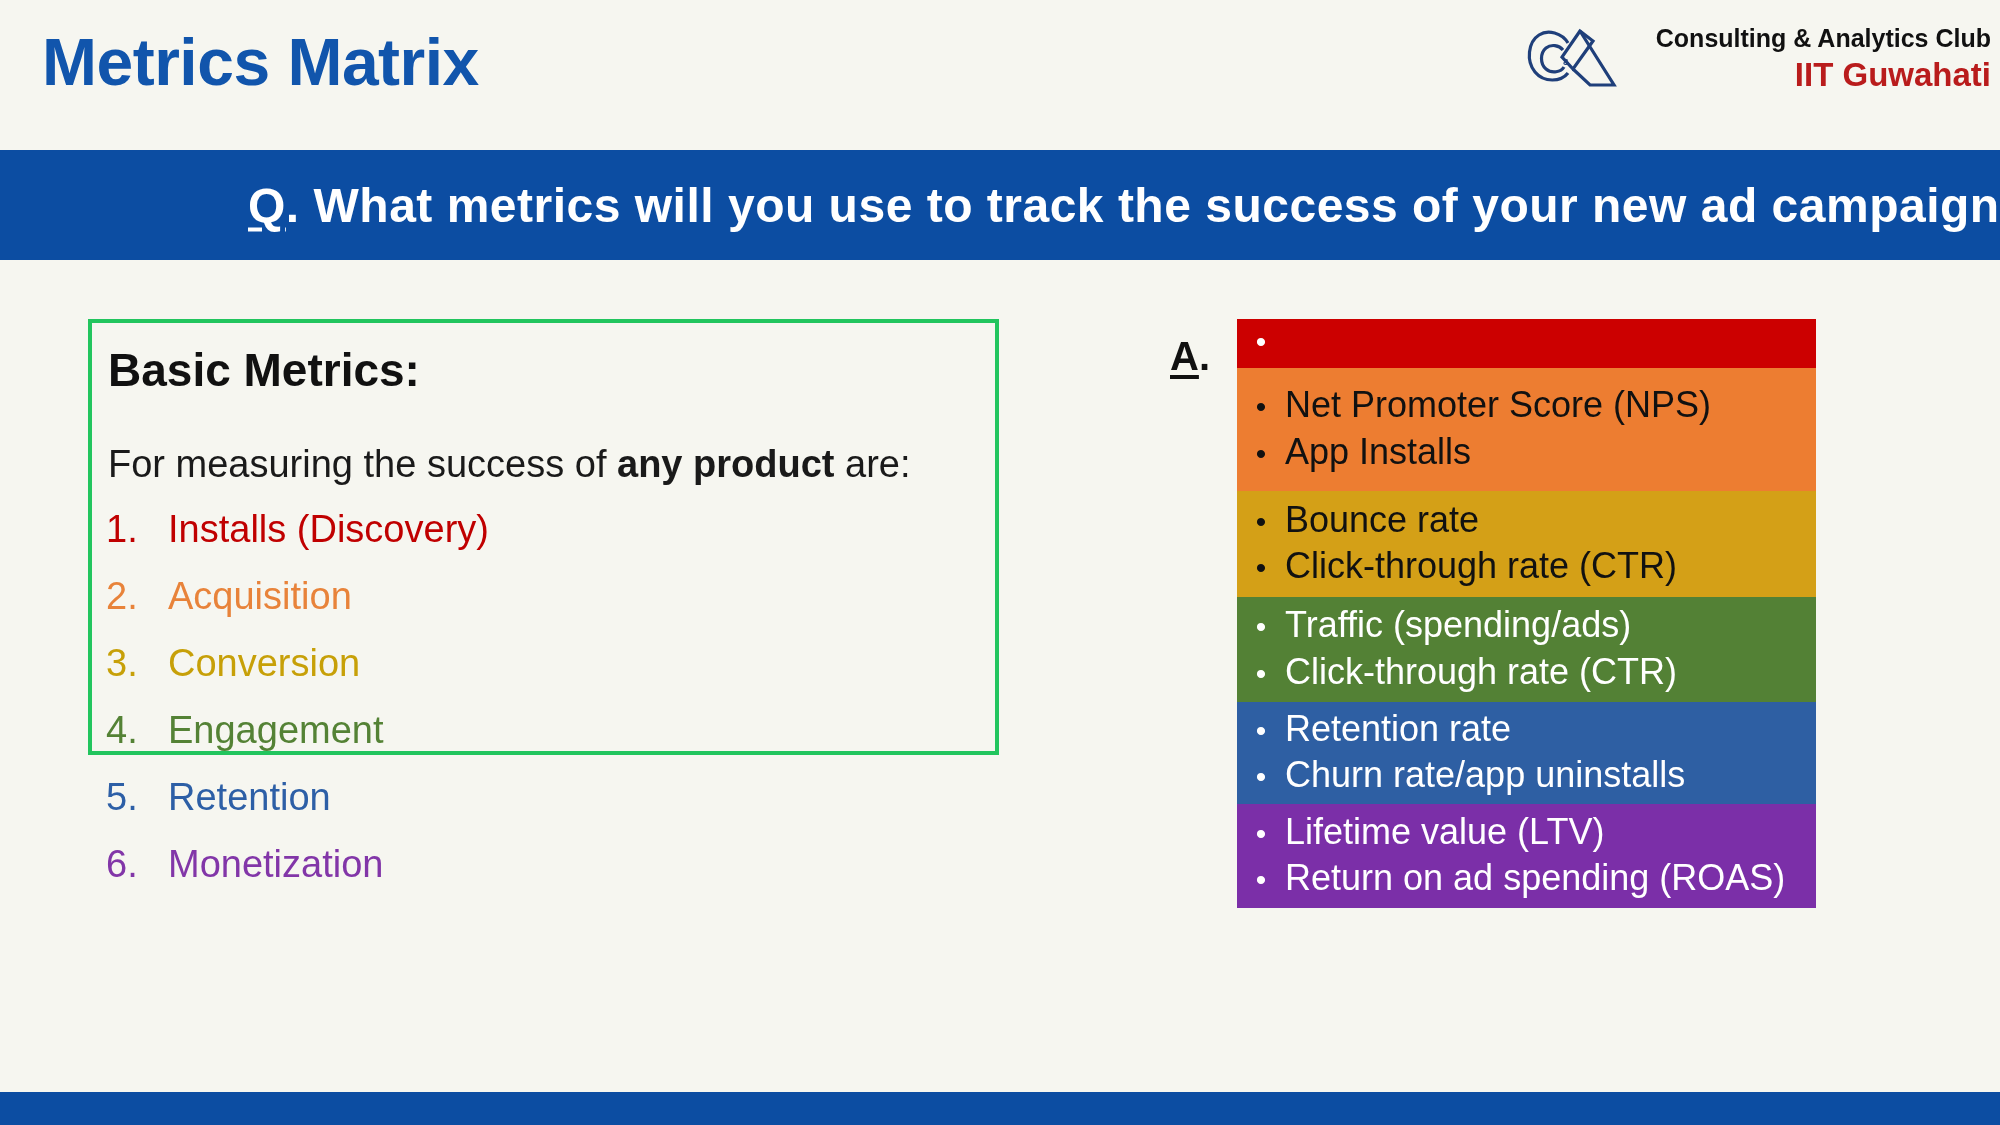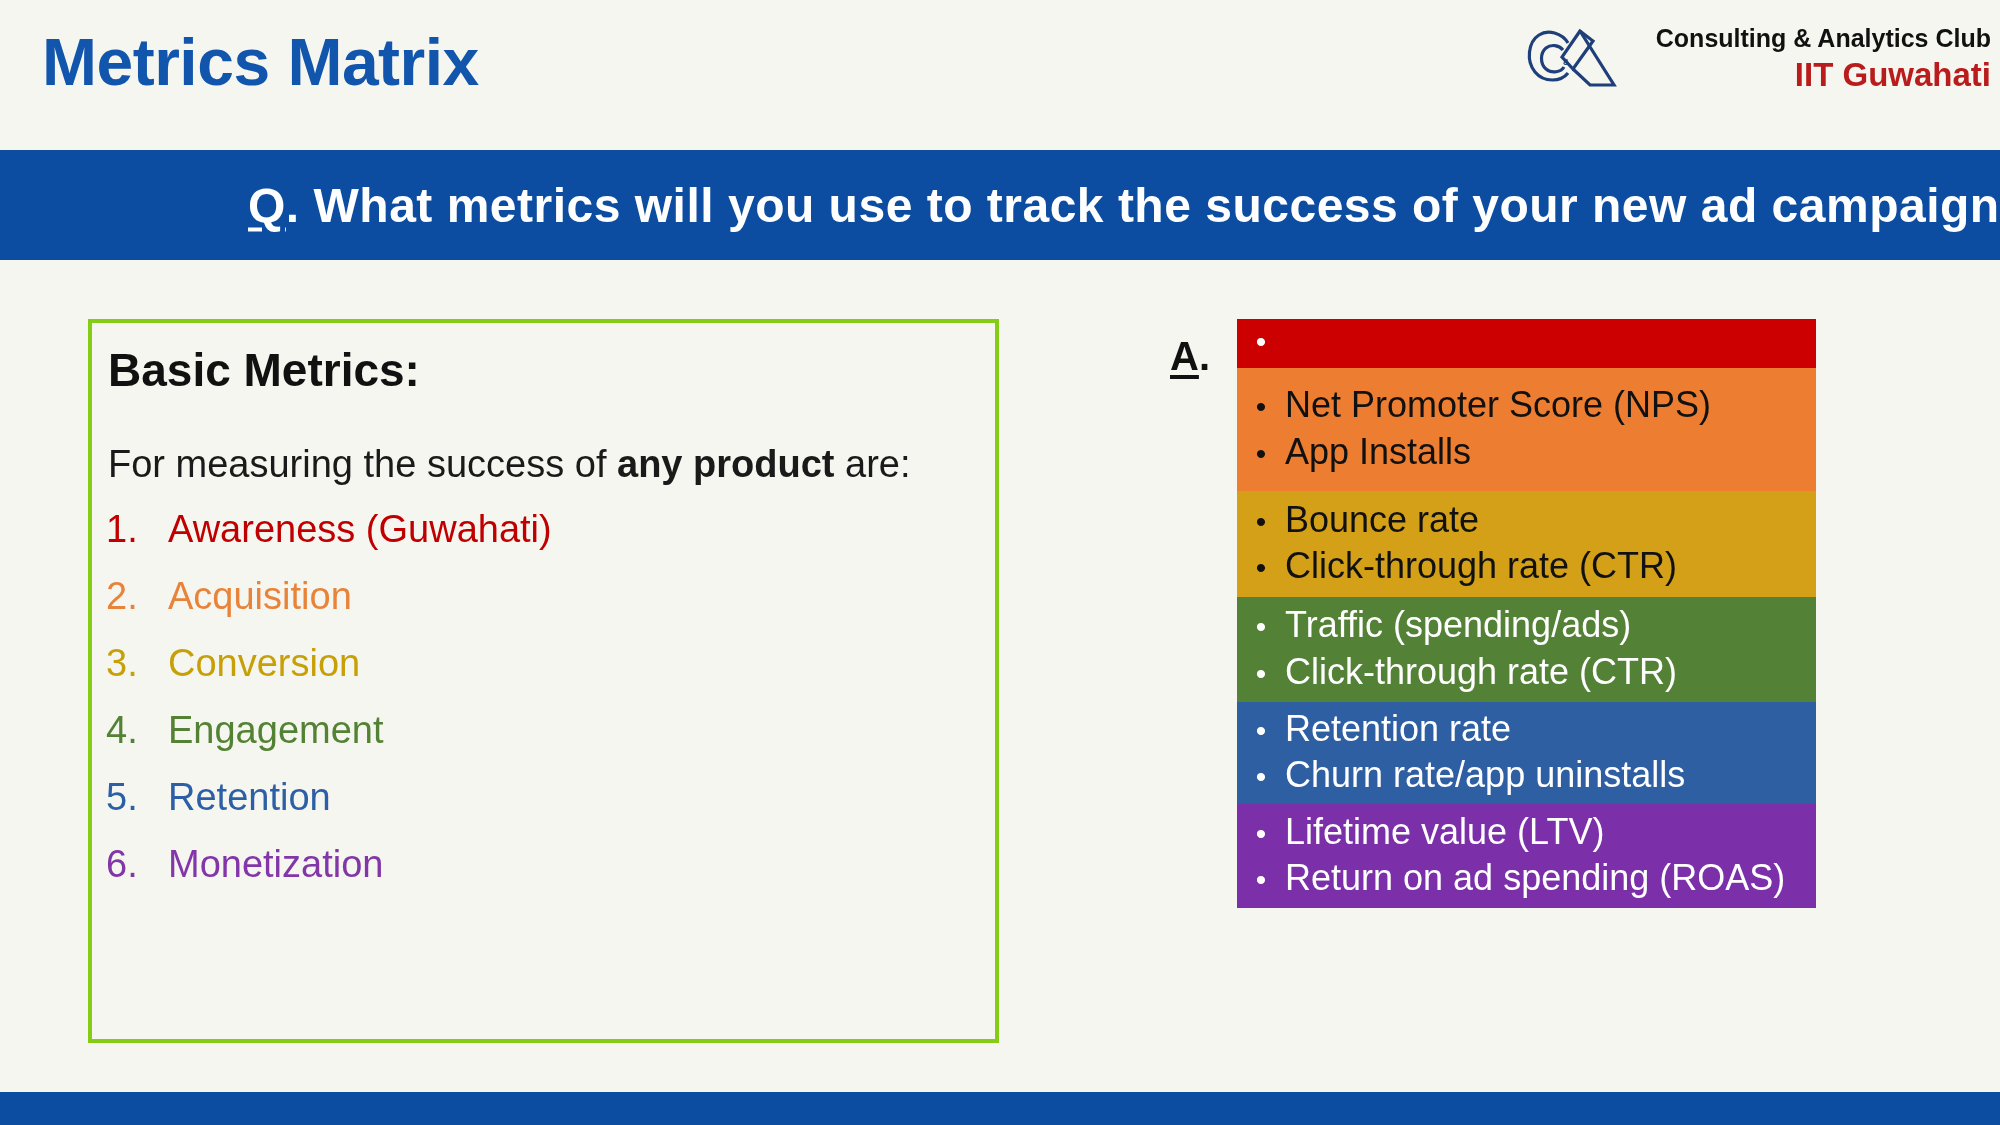--- a/index.html
+++ b/index.html
@@ -93,22 +93,22 @@
     text-decoration: underline;
     text-underline-offset: 6px;
   }
 
   
   .metrics-box {
     position: absolute;
     left: 88px;
     top: 319px;
     width: 911px;
-    height: 724px;
-    border: 4px solid #84cc16;
+    height: 436px;
+    border: 4px solid #22c55e;
     background: #f6f6f0;
     box-sizing: border-box;
   }
   .metrics-heading {
     position: absolute;
     left: 16px;
     top: 20px;
     font-size: 46px;
     font-weight: bold;
     color: #111111;
@@ -224,21 +224,21 @@
 </div>
 
 <div class="metrics-box">
   <div class="metrics-heading">Basic Metrics:</div>
   <div class="metrics-intro">
     <span>For measuring the success of </span><b>any product</b><span> are:</span>
   </div>
   <div class="metrics-list" id="metrics-list">
       <div class="metric-item" style="color: rgb(192, 0, 0);">
         <span class="metric-num">1.</span>
-        <span class="metric-label">Awareness (Guwahati)</span>
+        <span class="metric-label">Installs (Discovery)</span>
       </div>
       <div class="metric-item" style="color: rgb(232, 131, 58);">
         <span class="metric-num">2.</span>
         <span class="metric-label">Acquisition</span>
       </div>
       <div class="metric-item" style="color: rgb(199, 160, 8);">
         <span class="metric-num">3.</span>
         <span class="metric-label">Conversion</span>
       </div>
       <div class="metric-item" style="color: rgb(84, 130, 53);">

